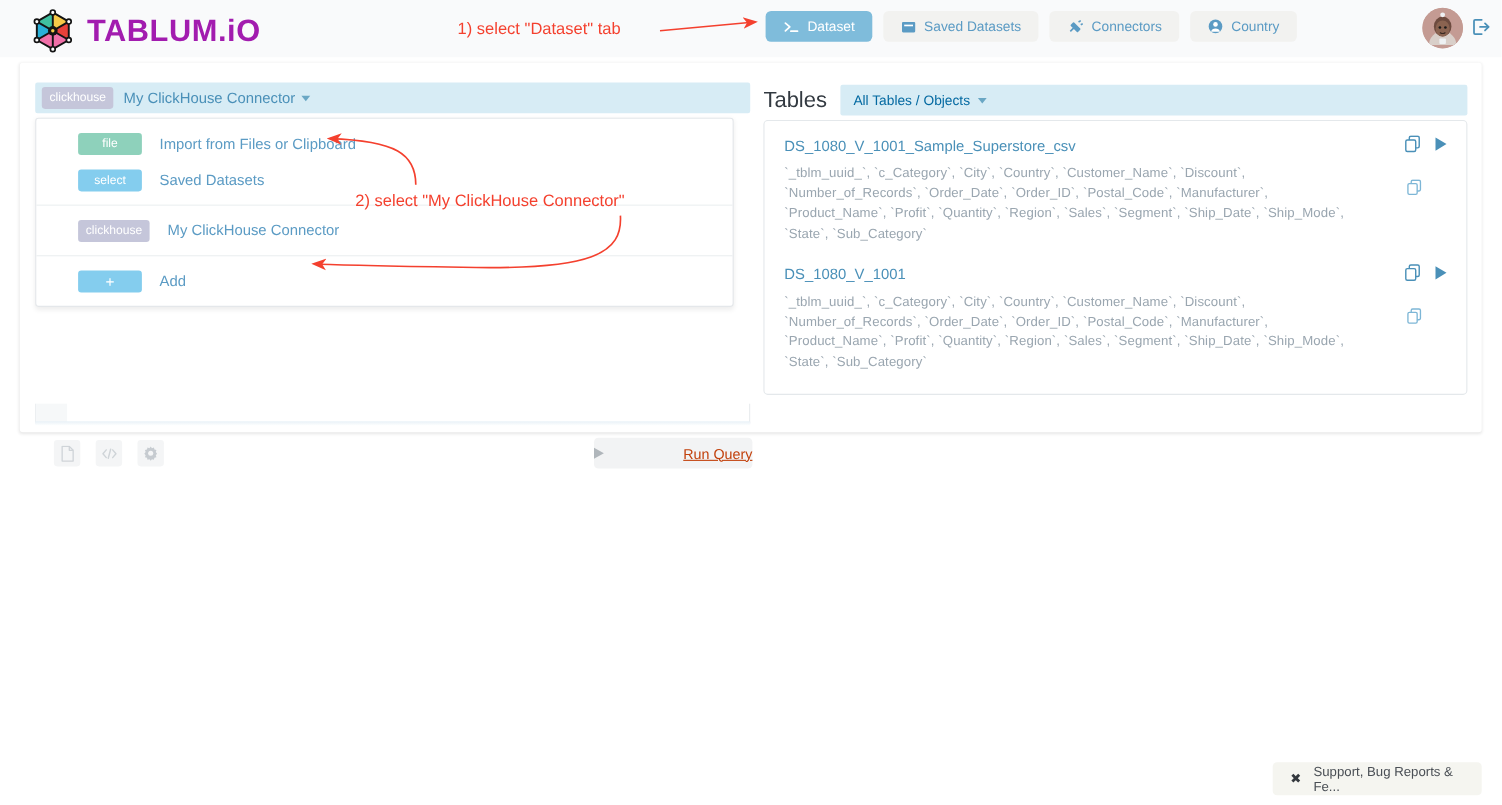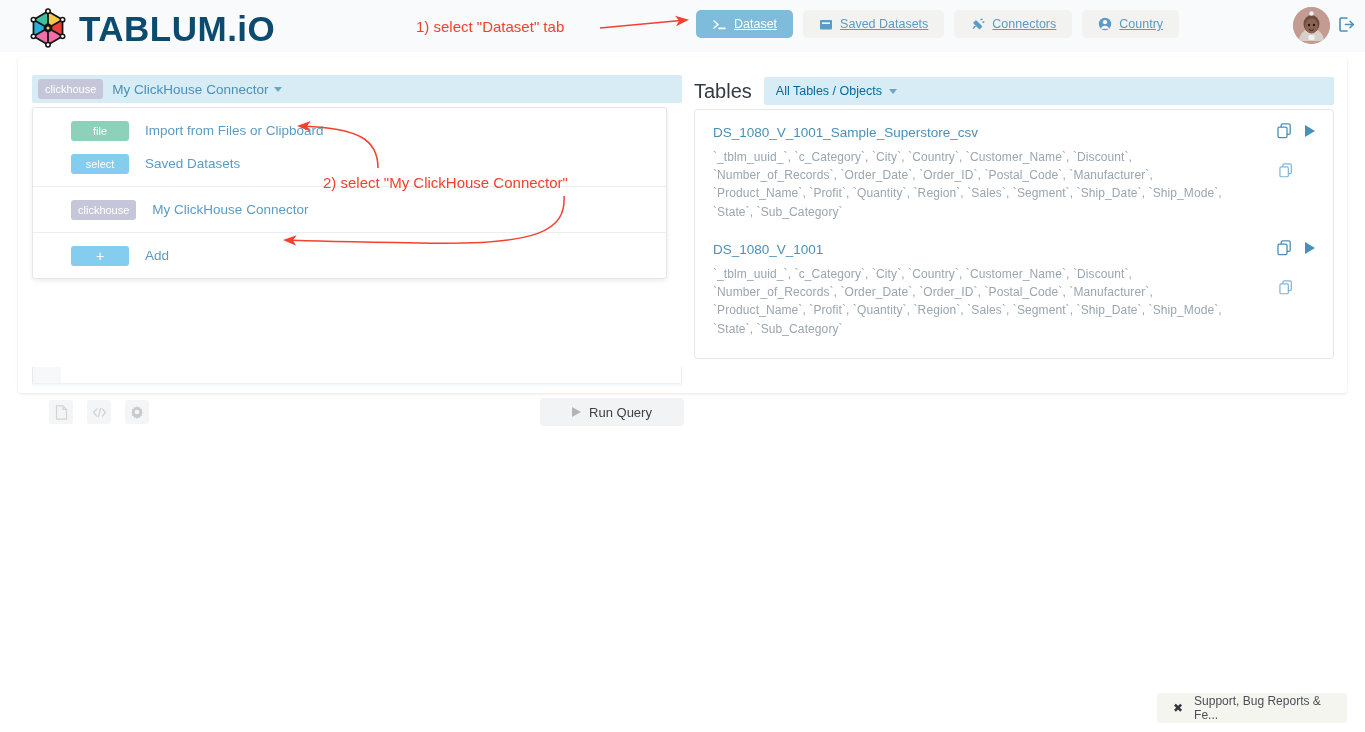--- a/index.html
+++ b/index.html
@@ -15,33 +15,33 @@
     position: absolute; top: 0; left: 0;
     width: 1365px; height: 52px;
     background: #f9fafb;
   }
   .logo-wrap {
     position: absolute; left: 26px; top: 6px;
     display: flex; align-items: center; gap: 9px;
   }
   .logo-mark { width: 44px; height: 44px; display: block; }
   .logo-text {
-    font-size: 35px; font-weight: bold; color: #0c4a6e;
+    font-size: 28px; font-weight: bold; color: #a21caf;
     letter-spacing: 0.5px; line-height: 1;
     font-family: "Liberation Sans", sans-serif;
   }
 
   
   .tabs { position: absolute; left: 696px; top: 10px; display: flex; gap: 10px; }
   .tab {
     height: 28px; border-radius: 5px;
     display: flex; align-items: center; justify-content: flex-end;
     gap: 7px; padding: 0 16px;
     font-size: 12.5px; color: #5b9bc4; background: #f2f2f0;
-    cursor: pointer; user-select: none; white-space: nowrap; text-decoration: underline;
+    cursor: pointer; user-select: none; white-space: nowrap;
   }
   .tab.active { background: #7fbcdb; color: #ffffff; }
   .tab .ticon { display: flex; align-items: center; }
 
   .avatar {
     position: absolute; left: 1293px; top: 7px;
     width: 37px; height: 37px; border-radius: 50%;
     background: #c49b93; overflow: hidden;
   }
   .logout-btn { position: absolute; left: 1338px; top: 16px; cursor: pointer; }
@@ -116,23 +116,23 @@
 
   
   .toolbar { position: absolute; left: 31px; top: 343px; display: flex; gap: 14px; }
   .tool-btn {
     width: 24px; height: 24px; border-radius: 3px; background: #f4f5f6;
     display: flex; align-items: center; justify-content: center; cursor: pointer;
   }
   .run-query {
     position: absolute; left: 522px; top: 341px;
     width: 144px; height: 28px; border-radius: 4px;
-    background: #f2f3f4; color: #404040;
-    display: flex; align-items: center; justify-content: center; gap: 8px;
-    font-size: 13px; cursor: pointer;
+    background: #f2f3f4; color: #c2410c;
+    display: flex; align-items: center; justify-content: space-between; gap: 8px;
+    font-size: 13px; cursor: pointer; text-decoration: underline;
   }
   .play-tri {
     width: 0; height: 0;
     border-top: 5.5px solid transparent; border-bottom: 5.5px solid transparent;
     border-left: 9px solid #b0b6bb;
   }
 
   
   .right-col { position: absolute; left: 676px; top: 18px; width: 640px; }
   .tables-head { display: flex; align-items: center; gap: 12px; height: 32px; }

